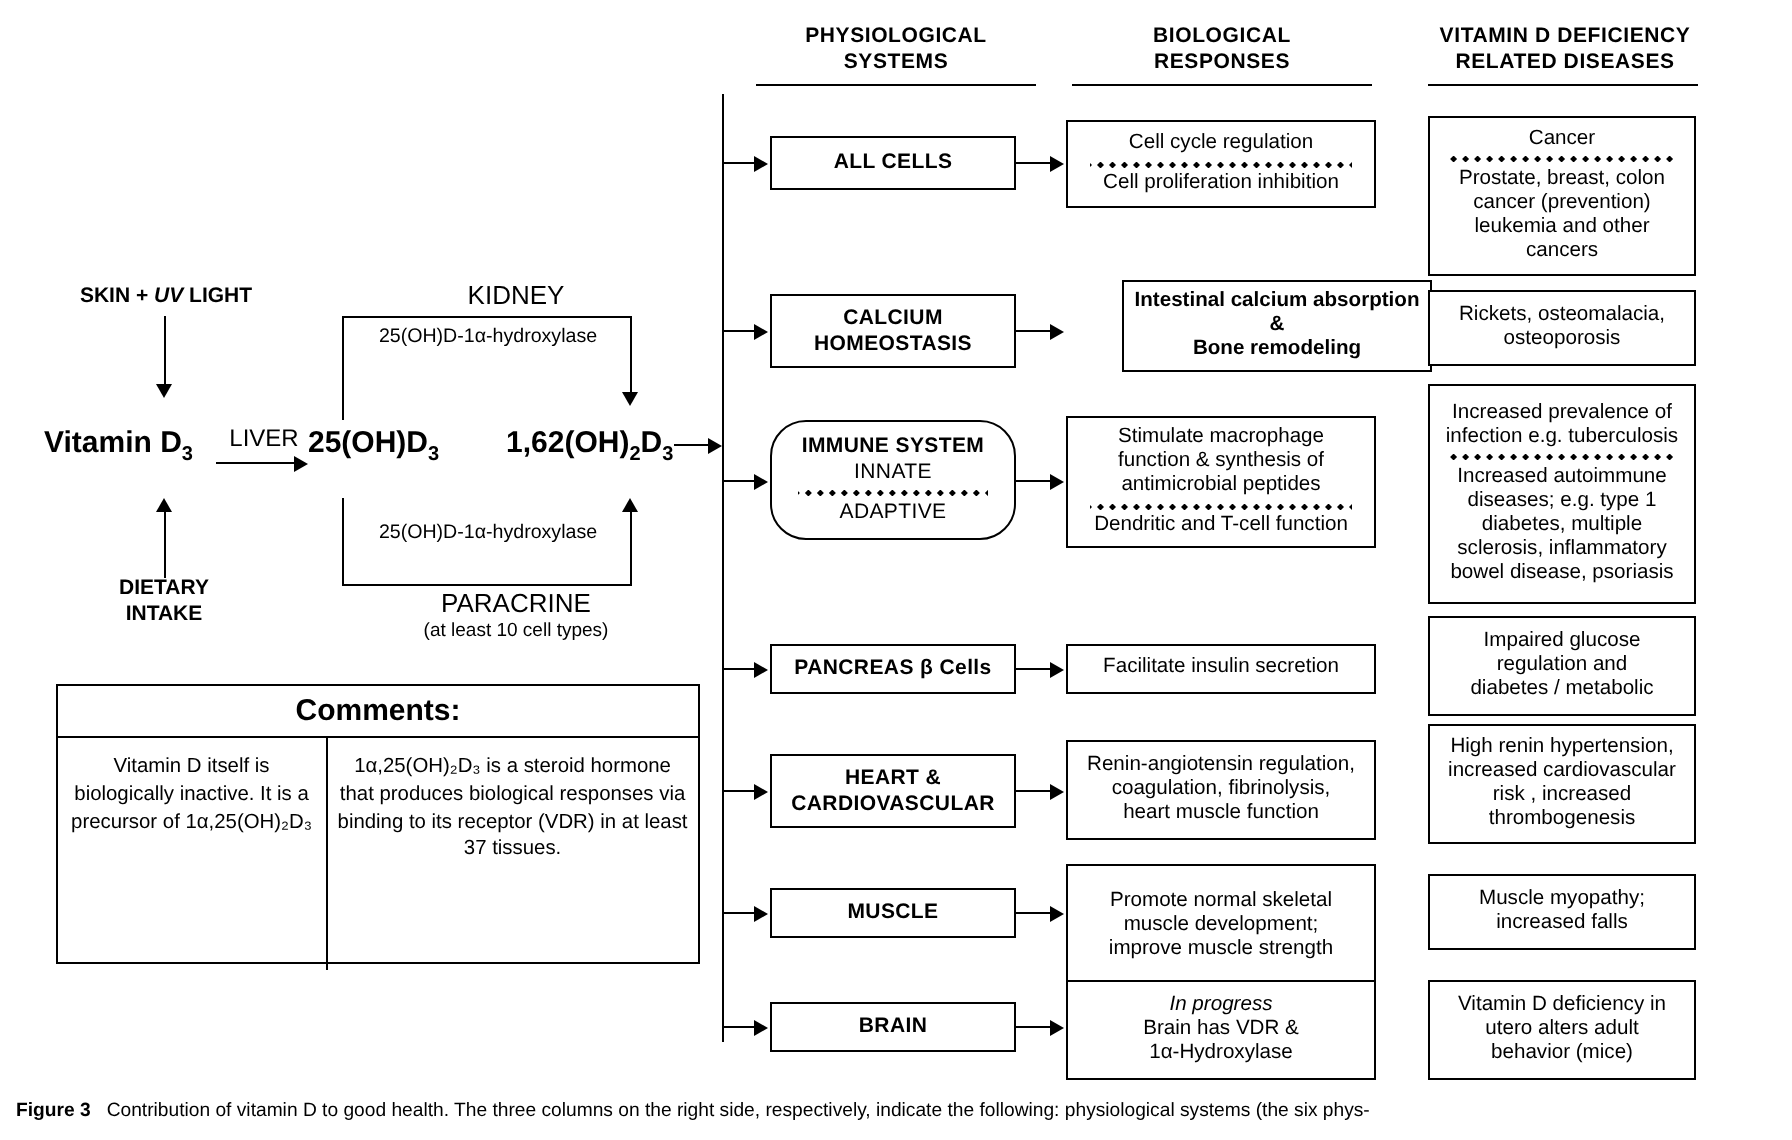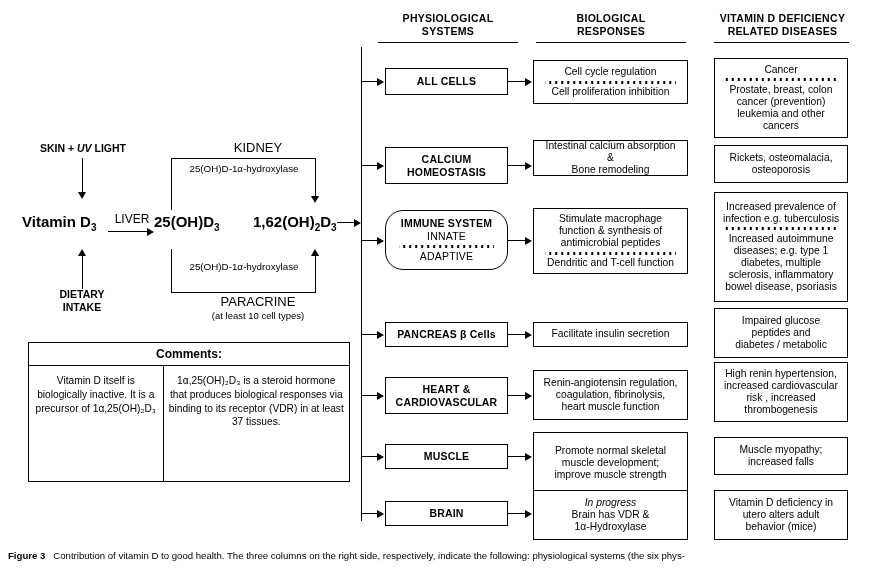--- a/index.html
+++ b/index.html
@@ -126,21 +126,21 @@
     border-bottom: 7px solid #000;
   }
 
   
   #comments-box {
     box-sizing: border-box;
     border: 1.4px solid #000;
     background: #fff;
   }
   #comments-title {
-    font-size: 12px;
+    font-size: 15px;
     font-weight: bold;
     text-align: center;
     padding: 4px 0 4px;
     border-bottom: 1.4px solid #000;
   }
   #comments-cols {
     display: flex;
     height: calc(100% - 22px);
   }
   .ccell {
@@ -260,21 +260,21 @@
 
   <div class="abs hline" style="left:362px; top:165px; width:16px;"></div>
   <div class="abs arrow-r" style="left:377px; top:162px;"></div>
   <div class="abs box sysbox" style="left:385px; top:147px; width:123px; height:37px;">
     <span class="line-row">CALCIUM</span>
     <span class="line-row">HOMEOSTASIS</span>
   </div>
   <div class="abs hline" style="left:508px; top:165px; width:18px;"></div>
   <div class="abs arrow-r" style="left:525px; top:162px;"></div>
 
-  <div class="abs box respbox" style="left:533px; top:140px; width:155px; height:36px;">
+  <div class="abs box respbox" style="left:561px; top:140px; width:155px; height:46px;font-weight:bold;">
     <span class="line-row">Intestinal calcium absorption</span>
     <span class="line-row">&amp;</span>
     <span class="line-row">Bone remodeling</span>
   </div>
 
   <div class="abs box disbox" style="left:714px; top:145px; width:134px; height:38px;">
     <span class="line-row">Rickets, osteomalacia,</span>
     <span class="line-row">osteoporosis</span>
   </div>
 
@@ -315,21 +315,21 @@
   </div>
   <div class="abs hline" style="left:508px; top:334px; width:18px;"></div>
   <div class="abs arrow-r" style="left:525px; top:331px;"></div>
 
   <div class="abs box respbox" style="left:533px; top:322px; width:155px; height:25px;">
     <span class="line-row">Facilitate insulin secretion</span>
   </div>
 
   <div class="abs box disbox" style="left:714px; top:308px; width:134px; height:50px;">
     <span class="line-row">Impaired glucose</span>
-    <span class="line-row">peptides and</span>
+    <span class="line-row">regulation and</span>
     <span class="line-row">diabetes / metabolic</span>
   </div>
 
   <div class="abs hline" style="left:362px; top:395px; width:16px;"></div>
   <div class="abs arrow-r" style="left:377px; top:392px;"></div>
   <div class="abs box sysbox" style="left:385px; top:377px; width:123px; height:37px;">
     <span class="line-row">HEART &amp;</span>
     <span class="line-row">CARDIOVASCULAR</span>
   </div>
   <div class="abs hline" style="left:508px; top:395px; width:18px;"></div>

